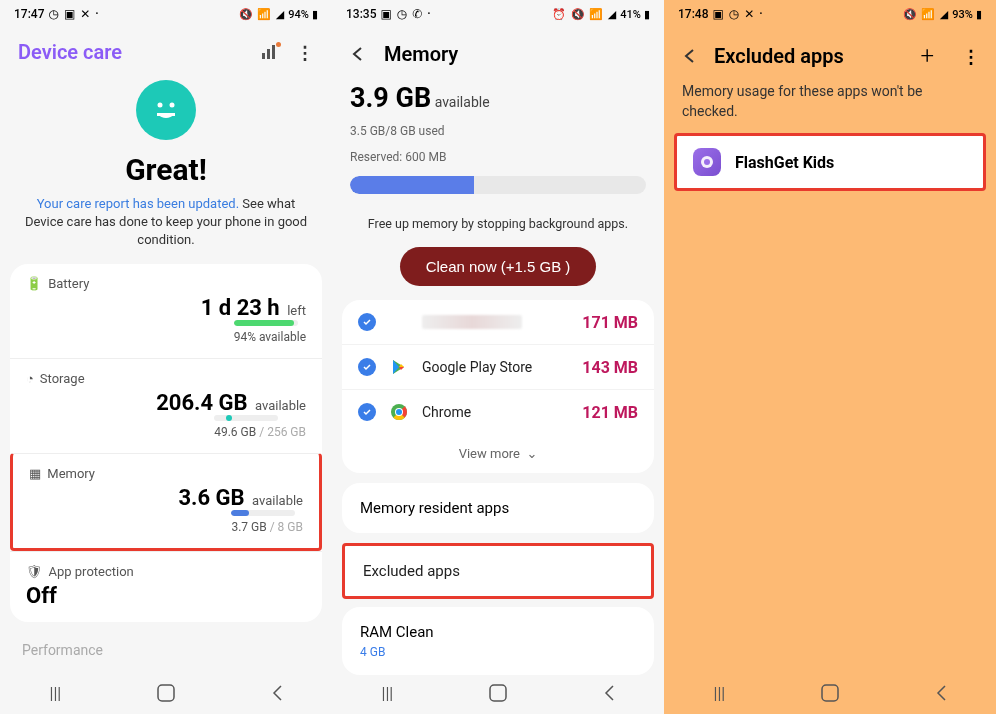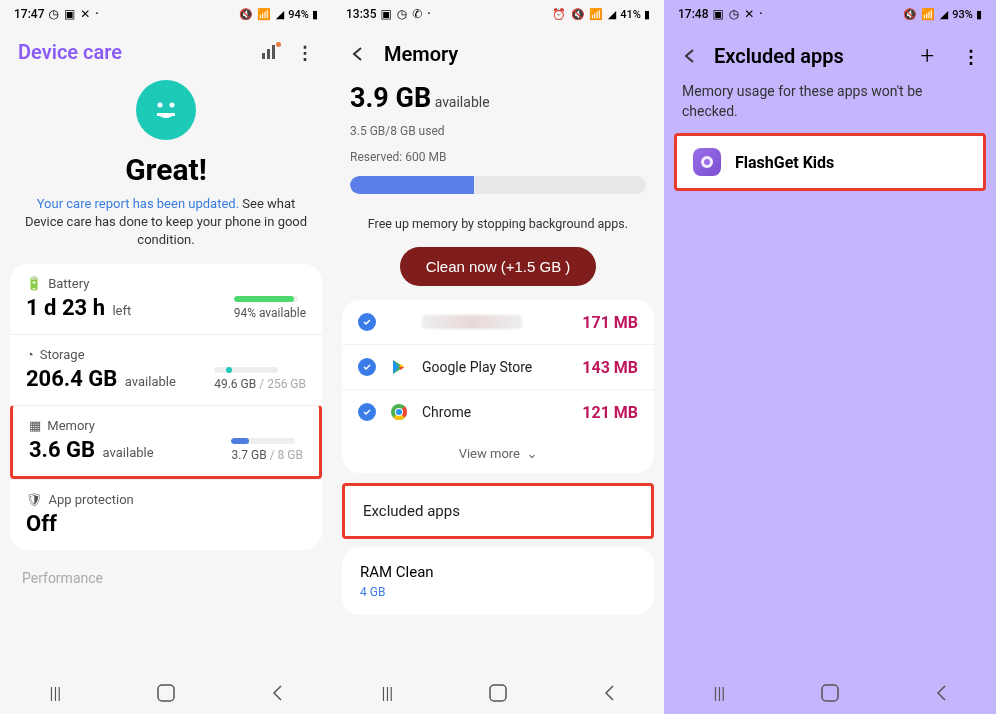--- a/index.html
+++ b/index.html
@@ -19,21 +19,21 @@
   .s1-actions { display: flex; align-items: center; gap: 18px; }
   .s1-hero { text-align: center; padding: 8px 14px 14px 14px; }
   .face-icon { width: 60px; height: 60px; border-radius: 50%; background: #1dc9b7; margin: 0 auto 12px auto; display: flex; align-items: center; justify-content: center; }
   .s1-great { font-size: 30px; font-weight: 700; color: #000; margin-bottom: 8px; }
   .s1-desc { font-size: 13px; color: #333; line-height: 1.4; padding: 0 4px; }
   .s1-desc .blue { color: #3a7de0; }
   .card { background: #fff; border-radius: 18px; margin: 0 10px 10px 10px; overflow: hidden; }
   .metric-row { padding: 12px 16px 14px 16px; position: relative; }
   .metric-row + .metric-row { border-top: 1px solid #eee; }
   .metric-label { font-size: 13px; color: #555; display: flex; align-items: center; gap: 6px; margin-bottom: 4px; }
-  .metric-main { display: flex; justify-content: space-between; align-items: flex-end; }
+  .metric-main { display: flex; justify-content: space-between; align-items: flex-end; flex-direction: column; }
   .metric-value { font-size: 22px; font-weight: 700; color: #000; }
   .metric-value .unit { font-size: 13px; font-weight: 400; color: #555; margin-left: 2px; }
   .metric-side { text-align: right; font-size: 12px; color: #555; }
   .metric-side .grey { color: #aaa; }
   .bar-small { width: 64px; height: 6px; border-radius: 3px; background: #eee; margin-bottom: 4px; position: relative; overflow: hidden; }
   .bar-fill { height: 100%; border-radius: 3px; }
   .bar-green .bar-fill { background: #4dd870; width: 94%; }
   .bar-teal { background: #eee; }
   .bar-teal .dot { position: absolute; left: 12px; top: 0; width: 6px; height: 6px; border-radius: 3px; background: #1dc9b7; }
   .bar-blue .bar-fill { background: #4c7de0; width: 28%; }
@@ -268,20 +268,23 @@
               <circle cx="9" cy="9" r="8" fill="#ffc107" clip-path="polygon(50% 50%, 0% 100%, 100% 100%)"></circle>
               <circle cx="9" cy="9" r="4" fill="#fff"></circle>
               <circle cx="9" cy="9" r="3" fill="#2196f3"></circle>
             </svg>
           </div>
         <div class="app-name">Chrome</div>
         <div class="app-size">121 MB</div>
       </div>
       <div class="view-more"><span>View more</span> &nbsp;<span>⌄</span></div>
     </div>
+    <div class="s2-group">
+      <div class="gr">Memory resident apps</div>
+    </div>
     <div class="setting-row framed">Excluded apps</div>
     <div class="s2-group">
       <div class="gr">
         <div>RAM Clean</div>
         <div class="setting-sub">4 GB</div>
       </div>
     </div>
   </div>
   <div class="nav-bar">
     <div class="nav-btn">|||</div>
@@ -291,21 +294,21 @@
         </svg>
       </div>
     <div class="nav-btn">
         <svg width="12" height="18">
           <path d="M10 2 L3 9 L10 16" fill="none" stroke="#555" stroke-width="1.5"></path>
         </svg>
       </div>
   </div>
 </div>
 
-<div class="phone" style="background:#c4b5fd;">
+<div class="phone" style="background:#fdba74;">
   <div class="status-bar">
     <div class="status-left">
       <span>17:48</span>
       <span class="status-icons">▣ ◷ ✕ ·</span>
     </div>
     <div class="status-right">
       <span class="status-icons">🔇 📶 ◢</span>
       <span>93%</span>
       <span>▮</span>
     </div>

